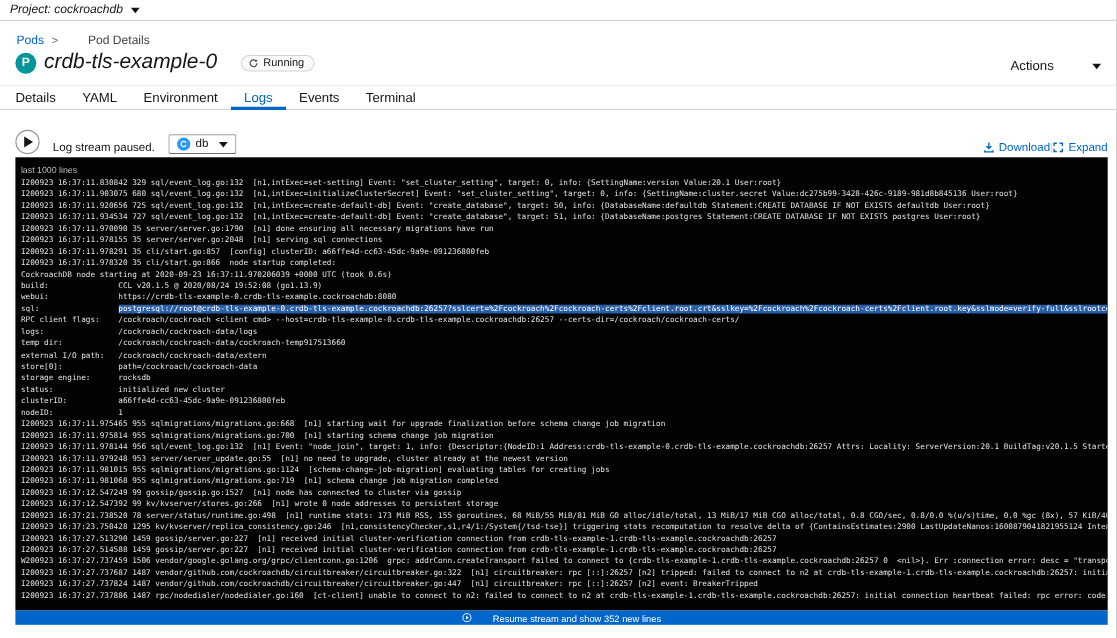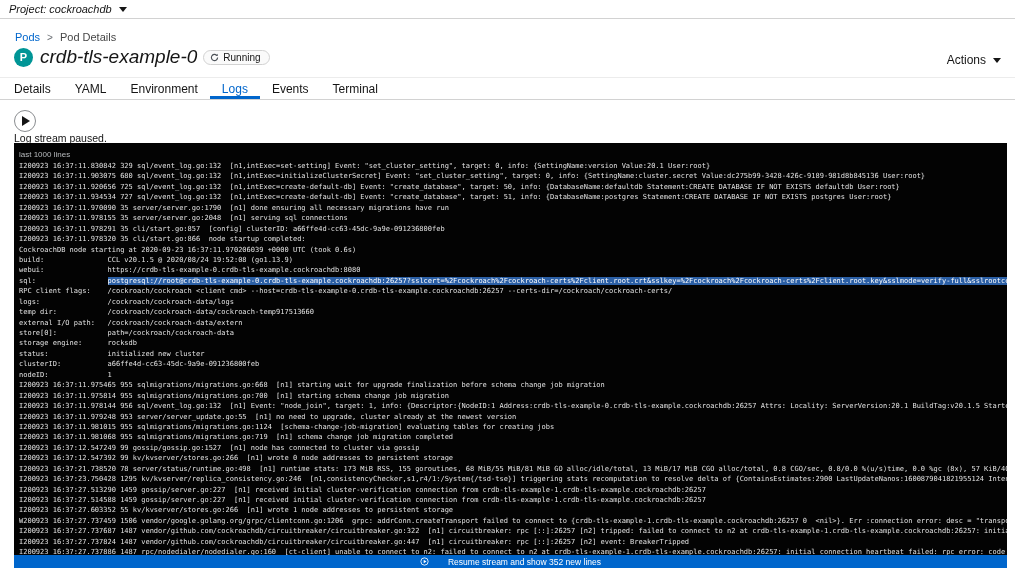--- a/index.html
+++ b/index.html
@@ -13,36 +13,36 @@
     position:absolute; top:0; left:0; right:0; height:19px;
     display:flex; align-items:center; padding-left:9px;
     border-bottom:1px solid #d2d2d2; background:#fff; font-size:11px;
   }
   .caret { display:inline-block; width:0; height:0; border-left:4px solid transparent;
     border-right:4px solid transparent; border-top:5px solid #151515; margin-left:7px; }
   
   .breadcrumb { position:absolute; top:31px; left:15px; font-size:11px; display:flex; align-items:flex-end; gap:7px; }
   .crumb-link { color:#0066cc; cursor:pointer; }
   .crumb-sep { color:#6a6e73; font-size:10px; }
-  .crumb-current { color:#464646; }
+  .crumb-current { color:#464646;margin-left:20px; }
   
   .title-row { position:absolute; top:46px; left:14px; display:flex; align-items:center; }
   .pod-badge { width:19px; height:19px; border-radius:50%; background:#009596; color:#fff;
     font-size:11px; font-weight:bold; display:flex; align-items:center; justify-content:center; margin-right:7px; flex:none; }
   .pod-title { font-size:19px; font-weight:400; color:#151515;font-style:italic; }
-  .status-pill { margin-left:6px; display:flex; align-items:center; gap:4px;
+  .status-pill { margin-left:22px; display:flex; align-items:center; gap:4px;
     border:1px solid #d2d2d2; background:#fafafa; border-radius:10px; padding:1px 8px 1px 6px; font-size:10px; color:#151515; }
-  .actions { position:absolute; top:53px; right:14px; font-size:12px; display:flex; align-items:center; cursor:pointer; }
+  .actions { position:absolute; top:53px; right:14px; font-size:12px; display:flex; align-items:center; cursor:pointer;gap:28px; }
   
   .tabs { position:absolute; top:77px; left:0; right:0; height:23px; display:flex;
-    border-top:1px solid #ececec; border-bottom:1px solid #d2d2d2; padding-left:2px; background:#fff; }
+    border-top:1px solid #ececec; border-bottom:1px solid #d2d2d2; padding-left:2px; background:#fff;align-items:center; }
   .tab { font-size:12px; line-height:22px; padding:0 12px; color:#151515; cursor:pointer; }
   .tab.active { color:#0066cc; box-shadow:inset 0 -3px 0 0 #0066cc; }
   
-  .log-toolbar { position:absolute; top:110px; left:14px; right:8px; height:30px; display:flex; align-items:flex-start;flex-direction:column; }
+  .log-toolbar { position:absolute; top:110px; left:14px; right:8px; height:30px; display:flex; align-items:flex-end; }
   .play-btn { width:22px; height:22px; border-radius:50%; border:1px solid #8a8d90; background:#fff;
     display:flex; align-items:center; justify-content:center; cursor:pointer; margin-right:12px; flex:none; }
   .play-tri { width:0; height:0; border-top:5px solid transparent; border-bottom:5px solid transparent;
     border-left:8px solid #151515; margin-left:2px; }
   .stream-status { font-size:10.5px; color:#151515; margin-right:12px; }
   .container-select { display:flex; align-items:center; gap:5px; border:1px solid #8a8d90; border-bottom-color:#6a6e73;
     background:#fff; border-radius:2px; padding:2px 7px; font-size:10.5px; cursor:pointer; }
   .ctr-badge { width:12px; height:12px; border-radius:50%; background:#2b9af3; color:#fff; font-size:8px; font-weight:bold;
     display:flex; align-items:center; justify-content:center; }
   .select-caret { border-top-color:#151515; margin-left:4px; }
@@ -162,21 +162,20 @@
         <div class="log-line">I200923 16:37:11.978144 956 sql/event_log.go:132  [n1] Event: "node_join", target: 1, info: {Descriptor:{NodeID:1 Address:crdb-tls-example-0.crdb-tls-example.cockroachdb:26257 Attrs: Locality: ServerVersion:20.1 BuildTag:v20.1.5 Started</div>
         <div class="log-line">I200923 16:37:11.979248 953 server/server_update.go:55  [n1] no need to upgrade, cluster already at the newest version</div>
         <div class="log-line">I200923 16:37:11.981015 955 sqlmigrations/migrations.go:1124  [schema-change-job-migration] evaluating tables for creating jobs</div>
         <div class="log-line">I200923 16:37:11.981068 955 sqlmigrations/migrations.go:719  [n1] schema change job migration completed</div>
         <div class="log-line">I200923 16:37:12.547249 99 gossip/gossip.go:1527  [n1] node has connected to cluster via gossip</div>
         <div class="log-line">I200923 16:37:12.547392 99 kv/kvserver/stores.go:266  [n1] wrote 0 node addresses to persistent storage</div>
         <div class="log-line">I200923 16:37:21.738520 78 server/status/runtime.go:498  [n1] runtime stats: 173 MiB RSS, 155 goroutines, 68 MiB/55 MiB/81 MiB GO alloc/idle/total, 13 MiB/17 MiB CGO alloc/total, 0.8 CGO/sec, 0.8/0.0 %(u/s)time, 0.0 %gc (8x), 57 KiB/40</div>
         <div class="log-line">I200923 16:37:23.750428 1295 kv/kvserver/replica_consistency.go:246  [n1,consistencyChecker,s1,r4/1:/System{/tsd-tse}] triggering stats recomputation to resolve delta of {ContainsEstimates:2900 LastUpdateNanos:1600879041821955124 Intent</div>
         <div class="log-line">I200923 16:37:27.513290 1459 gossip/server.go:227  [n1] received initial cluster-verification connection from crdb-tls-example-1.crdb-tls-example.cockroachdb:26257</div>
         <div class="log-line">I200923 16:37:27.514588 1459 gossip/server.go:227  [n1] received initial cluster-verification connection from crdb-tls-example-1.crdb-tls-example.cockroachdb:26257</div>
-        <div class="log-line">I200923 16:37:27.603352 55 kv/kvserver/stores.go:266  [n1] wrote 1 node addresses to persistent storage</div>
         <div class="log-line">W200923 16:37:27.737459 1506 vendor/google.golang.org/grpc/clientconn.go:1206  grpc: addrConn.createTransport failed to connect to {crdb-tls-example-1.crdb-tls-example.cockroachdb:26257 0  &lt;nil&gt;}. Err :connection error: desc = "transpor</div>
         <div class="log-line">I200923 16:37:27.737687 1487 vendor/github.com/cockroachdb/circuitbreaker/circuitbreaker.go:322  [n1] circuitbreaker: rpc [::]:26257 [n2] tripped: failed to connect to n2 at crdb-tls-example-1.crdb-tls-example.cockroachdb:26257: initia</div>
         <div class="log-line">I200923 16:37:27.737824 1487 vendor/github.com/cockroachdb/circuitbreaker/circuitbreaker.go:447  [n1] circuitbreaker: rpc [::]:26257 [n2] event: BreakerTripped</div>
         <div class="log-line">I200923 16:37:27.737886 1487 rpc/nodedialer/nodedialer.go:160  [ct-client] unable to connect to n2: failed to connect to n2 at crdb-tls-example-1.crdb-tls-example.cockroachdb:26257: initial connection heartbeat failed: rpc error: code</div>
       </div>
   </div>
 
   <div class="resume-bar">
     <svg class="icon-svg" width="9" height="9" viewBox="0 0 16 16">
       <circle cx="8" cy="8" r="6.5" fill="none" stroke="#fff" stroke-width="1.5"></circle>

